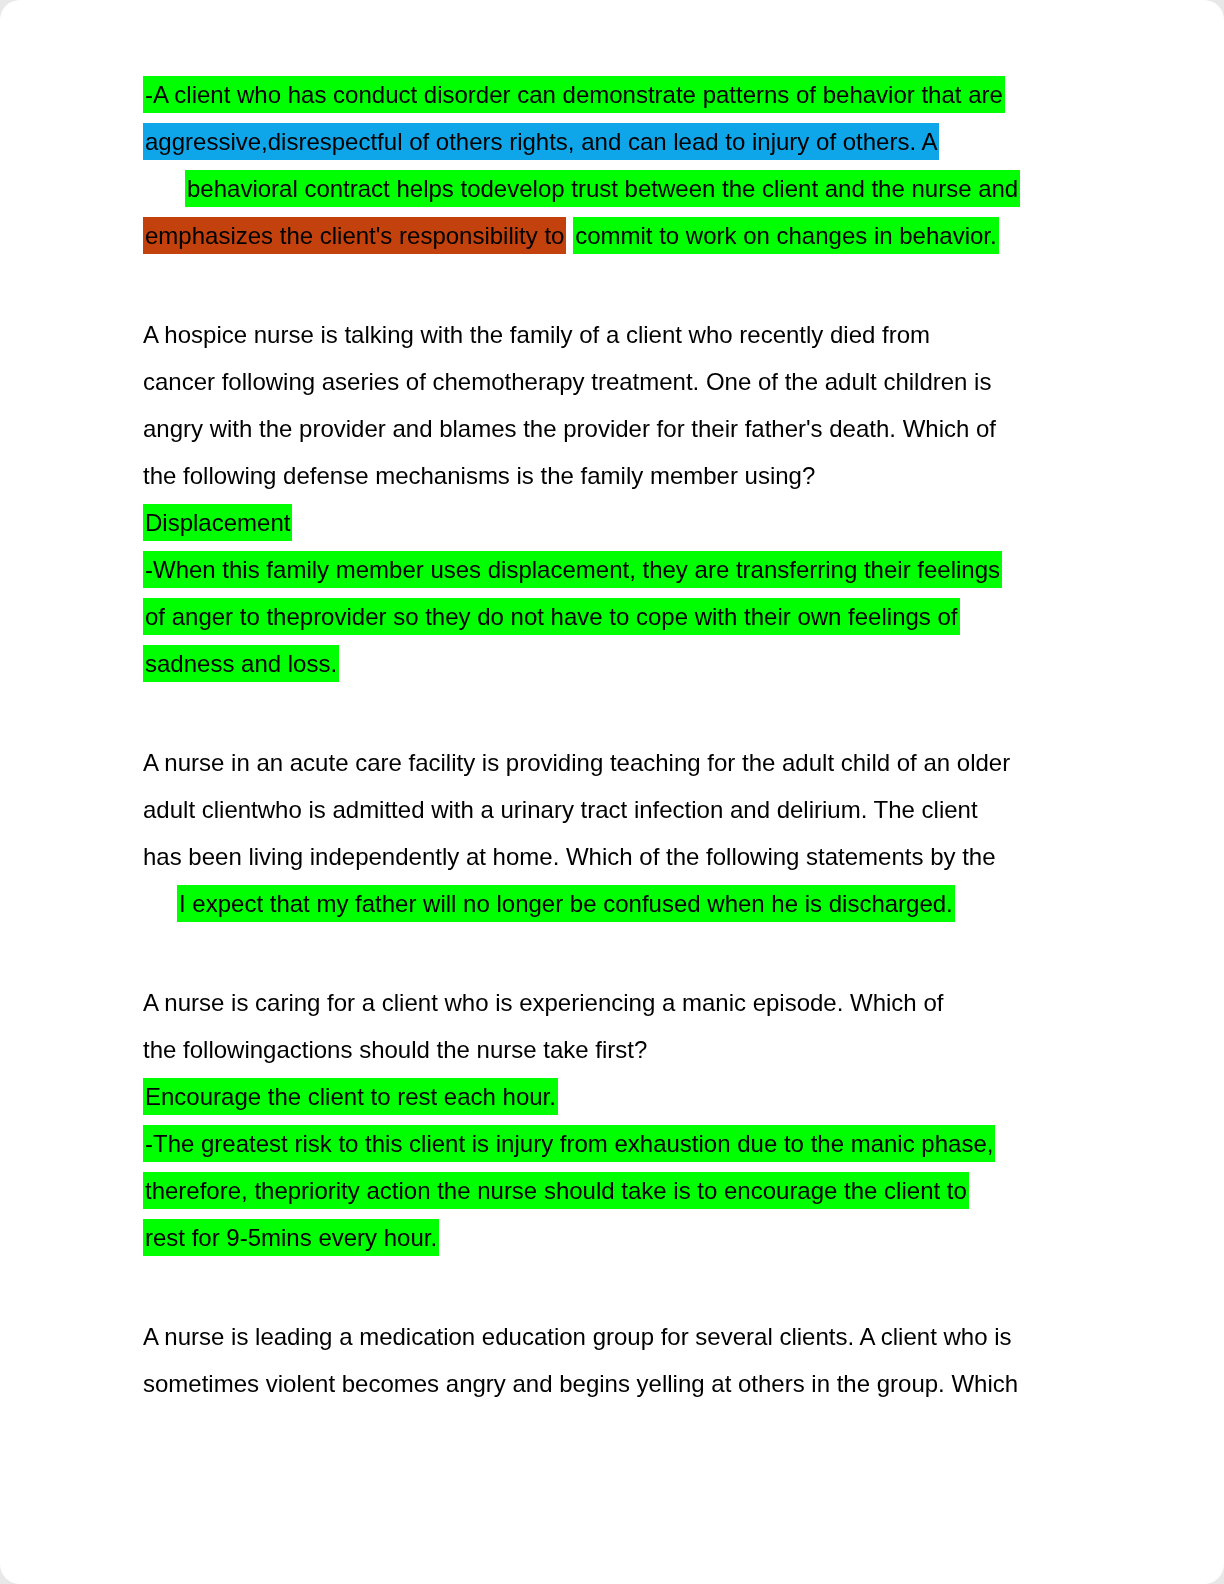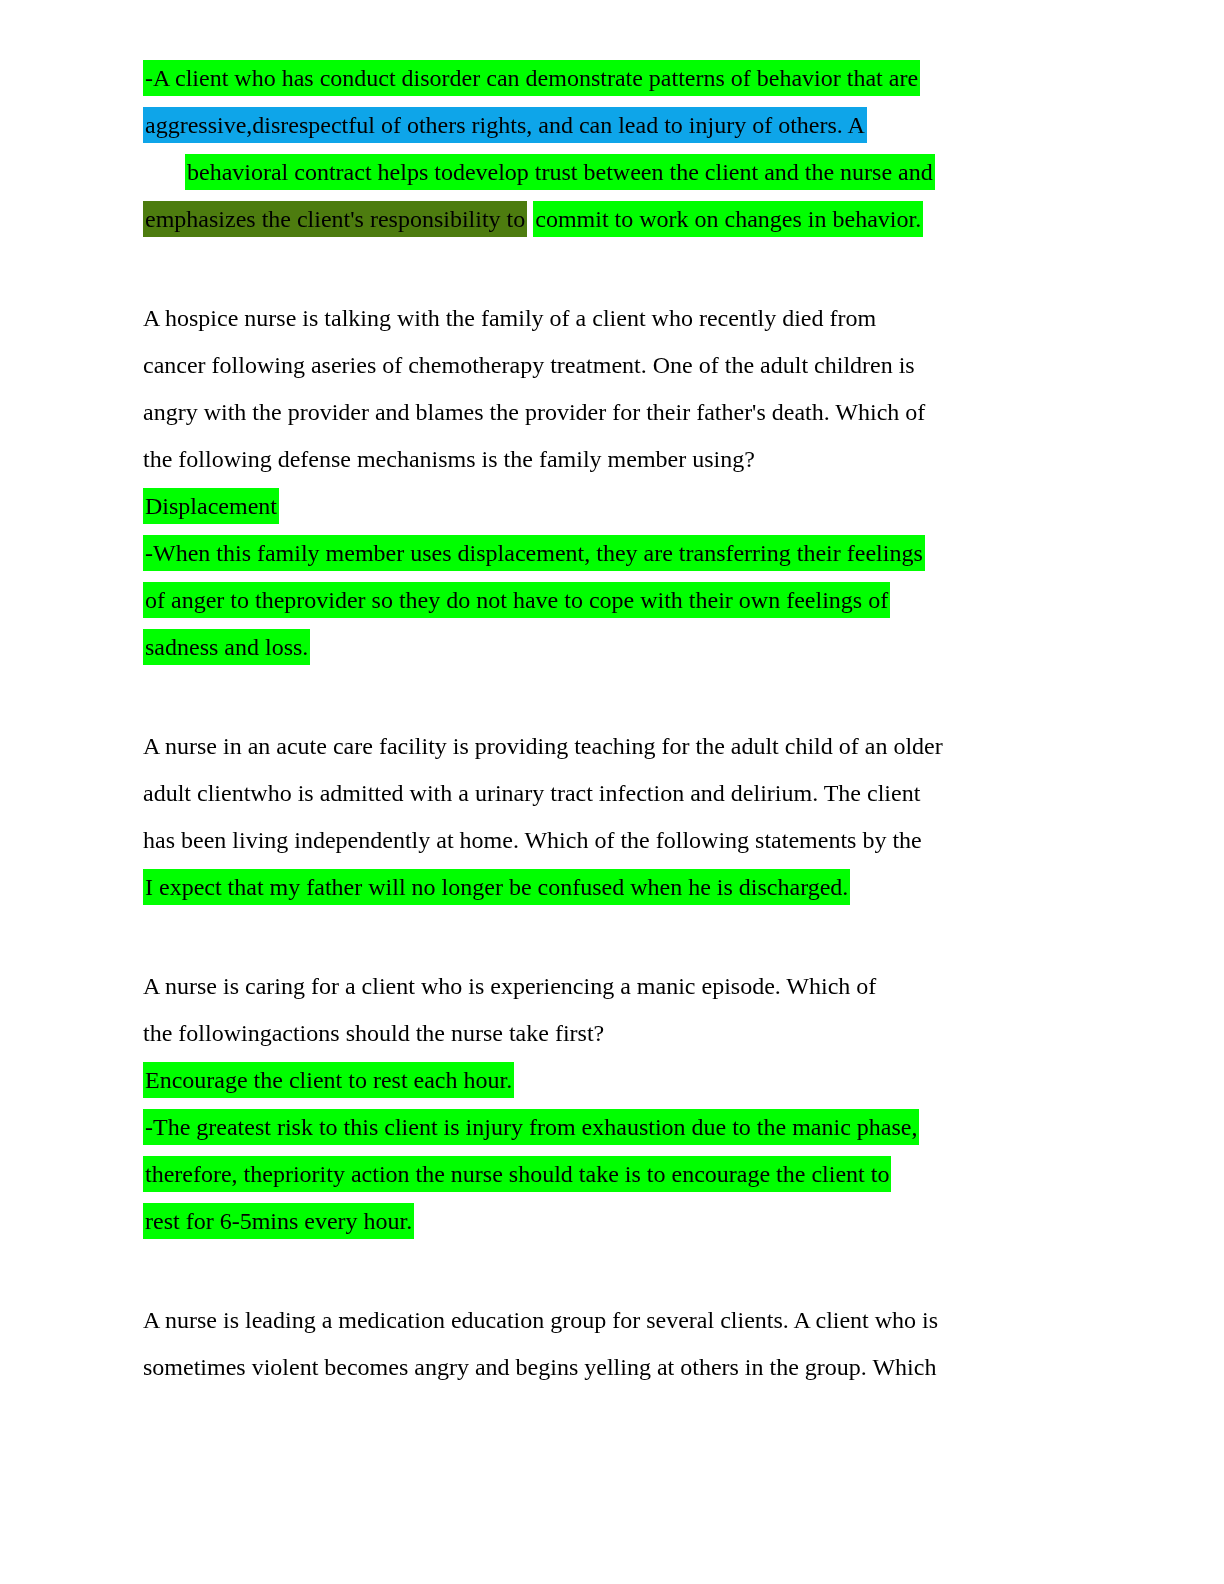--- a/index.html
+++ b/index.html
@@ -6,25 +6,26 @@
     margin: 0;
     padding: 0;
     background: #e8e8e8;
   }
   .page {
     position: relative;
     width: 1224px;
     height: 1584px;
     background: #ffffff;
     box-sizing: border-box;
-    padding: 55px 70px 0 143px;
+    padding: 71px 70px 0 143px;
     overflow: hidden;
-    font-family: Liberation Serif, serif;
+    font-family: Liberation Sans, sans-serif;
     font-size: 24px;
     color: #000000;
+    border-radius: 20px;
   }
   .block {
     margin: 0 0 52px 0;
   }
   .block:last-child {
     margin-bottom: 0;
   }
   .line {
     line-height: 47px;
     white-space: pre;
@@ -39,44 +40,44 @@
 </style>
 </head>
 <body>
 
 <div class="page" style="background: rgb(255, 255, 255);">
   <div style="color: rgb(0, 0, 0);">
       <div class="block">
         <div class="line"><span class="hl" style="background: rgb(0, 255, 0);">-A client who has conduct disorder can demonstrate patterns of behavior that are</span></div>
         <div class="line"><span class="hl" style="background: #0ea5e9;">aggressive,disrespectful of others rights, and can lead to injury of others. A</span></div>
         <div class="line"><span class="hl" style="background: rgb(0, 255, 0); margin-left: 42px;">behavioral contract helps todevelop trust between the client and the nurse and</span></div>
-        <div class="line"><span class="hl" style="background: #4d7c0f;">emphasizes the client's responsibility to</span><span class="plain"> </span><span class="hl" style="background: rgb(0, 255, 0);">commit to work on changes in behavior.</span></div>
+        <div class="line"><span class="hl" style="background: #c2410c;">emphasizes the client's responsibility to</span><span class="plain"> </span><span class="hl" style="background: rgb(0, 255, 0);">commit to work on changes in behavior.</span></div>
       </div>
       <div class="block">
         <div class="line"><span class="plain">A hospice nurse is talking with the family of a client who recently died from</span></div>
         <div class="line"><span class="plain">cancer following aseries of chemotherapy treatment. One of the adult children is</span></div>
         <div class="line"><span class="plain">angry with the provider and blames the provider for their father's death. Which of</span></div>
         <div class="line"><span class="plain">the following defense mechanisms is the family member using?</span></div>
         <div class="line"><span class="hl" style="background: rgb(0, 255, 0);">Displacement</span></div>
         <div class="line"><span class="hl" style="background: rgb(0, 255, 0);">-When this family member uses displacement, they are transferring their feelings</span></div>
         <div class="line"><span class="hl" style="background: rgb(0, 255, 0);">of anger to theprovider so they do not have to cope with their own feelings of</span></div>
         <div class="line"><span class="hl" style="background: rgb(0, 255, 0);">sadness and loss.</span></div>
       </div>
       <div class="block">
         <div class="line"><span class="plain">A nurse in an acute care facility is providing teaching for the adult child of an older</span></div>
         <div class="line"><span class="plain">adult clientwho is admitted with a urinary tract infection and delirium. The client</span></div>
         <div class="line"><span class="plain">has been living independently at home. Which of the following statements by the</span></div>
-        <div class="line"><span class="hl" style="background: rgb(0, 255, 0);">I expect that my father will no longer be confused when he is discharged.</span></div>
+        <div class="line"><span class="hl" style="background: rgb(0, 255, 0); margin-left: 34px;">I expect that my father will no longer be confused when he is discharged.</span></div>
       </div>
       <div class="block">
         <div class="line"><span class="plain">A nurse is caring for a client who is experiencing a manic episode. Which of</span></div>
         <div class="line"><span class="plain">the followingactions should the nurse take first?</span></div>
         <div class="line"><span class="hl" style="background: rgb(0, 255, 0);">Encourage the client to rest each hour.</span></div>
         <div class="line"><span class="hl" style="background: rgb(0, 255, 0);">-The greatest risk to this client is injury from exhaustion due to the manic phase,</span></div>
         <div class="line"><span class="hl" style="background: rgb(0, 255, 0);">therefore, thepriority action the nurse should take is to encourage the client to</span></div>
-        <div class="line"><span class="hl" style="background: rgb(0, 255, 0);">rest for 6-5mins every hour.</span></div>
+        <div class="line"><span class="hl" style="background: rgb(0, 255, 0);">rest for 9-5mins every hour.</span></div>
       </div>
       <div class="block">
         <div class="line"><span class="plain">A nurse is leading a medication education group for several clients. A client who is</span></div>
         <div class="line"><span class="plain">sometimes violent becomes angry and begins yelling at others in the group. Which</span></div>
       </div>
     </div>
 </div>
 
 </body></html>

